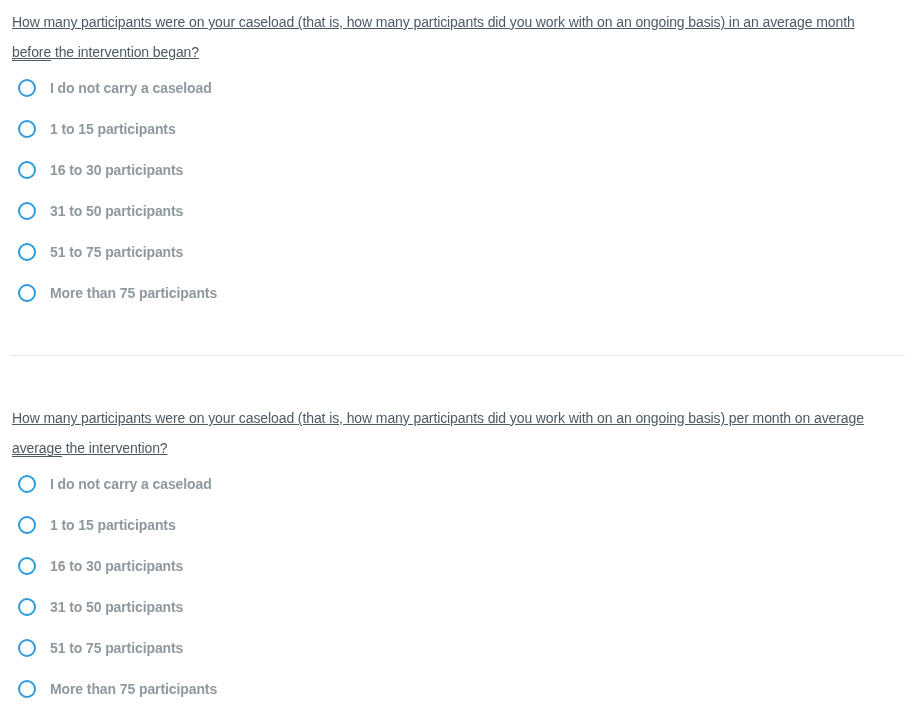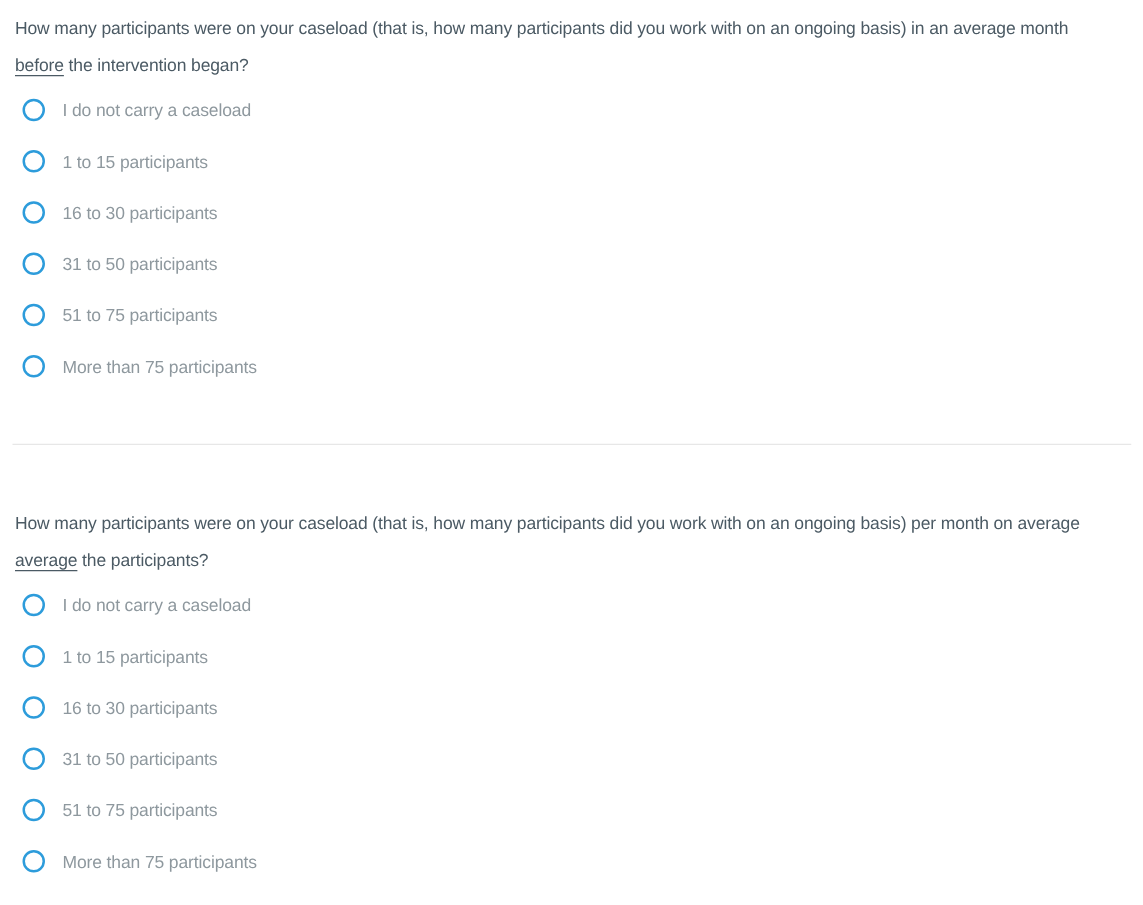--- a/index.html
+++ b/index.html
@@ -30,33 +30,35 @@
   }
   .question-block.second {
     padding-top: 47px;
   }
   .q-text {
     font-size: 14px;
     line-height: 30px;
     letter-spacing: -0.1px;
     color: var(--question-text);
     max-width: 885px;
+    text-decoration: underline;
   }
   .q-text .emph {
     text-decoration: underline;
     text-underline-offset: 3px;
   }
   .options {
     margin-top: 0;
   }
   .opt-row {
     height: 41px;
     display: flex;
     align-items: center;
     cursor: pointer;
+    font-weight: bold;
   }
   .radio {
     width: 18px;
     height: 18px;
     border: 2px solid var(--accent);
     border-radius: 50%;
     background: #fff;
     margin-left: 6px;
     flex: none;
   }
@@ -104,21 +106,21 @@
       <div class="opt-row">
         <span class="radio"></span>
         <span class="opt-label">More than 75 participants</span>
       </div>
     </div>
   </section>
 
   <hr class="q-divider">
 
   <section class="question-block second">
-    <div class="q-text"><span>How many participants were on your caseload (that is, how many participants did you work with on an ongoing basis) per month on average </span><span class="emph">average</span><span> the participants?</span></div>
+    <div class="q-text"><span>How many participants were on your caseload (that is, how many participants did you work with on an ongoing basis) per month on average </span><span class="emph">average</span><span> the intervention?</span></div>
     <div class="options">
       <div class="opt-row">
         <span class="radio"></span>
         <span class="opt-label">I do not carry a caseload</span>
       </div>
       <div class="opt-row">
         <span class="radio"></span>
         <span class="opt-label">1 to 15 participants</span>
       </div>
       <div class="opt-row">

